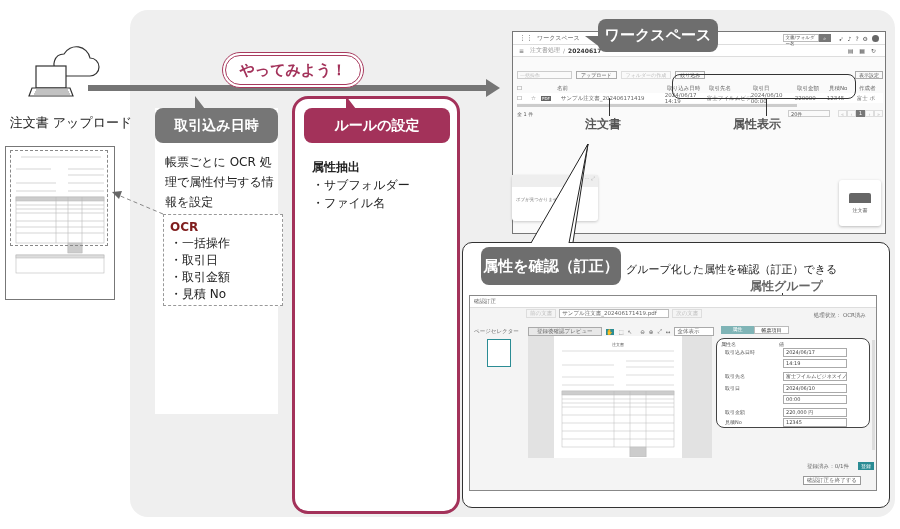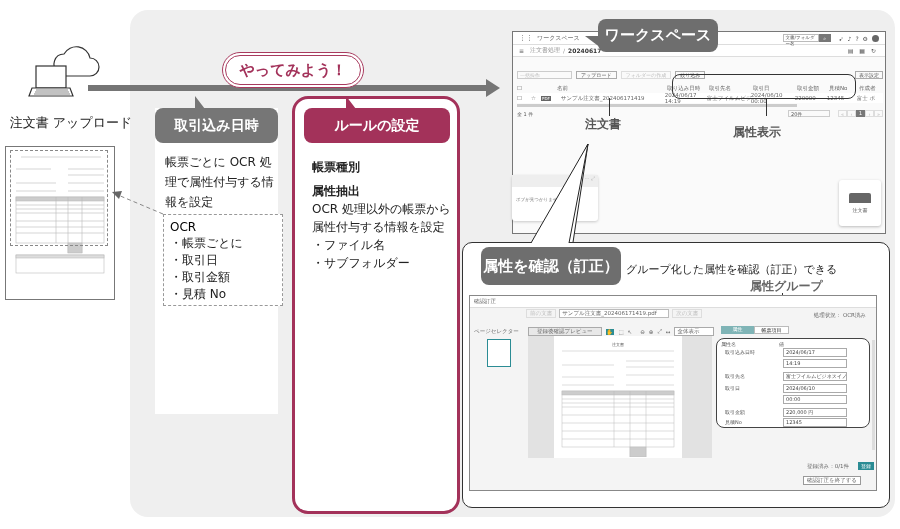--- a/index.html
+++ b/index.html
@@ -23,21 +23,21 @@
   
   .try-pill { left: 222px; top: 52px; width: 142px; height: 36px; border: 1.5px solid #a83a5e; border-radius: 18px; background: #fff; padding: 2px; }
   .try-pill-inner { width: 100%; height: 100%; border: 1.5px solid #a83a5e; border-radius: 15px; display: flex; align-items: center; justify-content: center; color: #a3325a; font-weight: bold; font-size: 15px; }
 
   
   .col1 { left: 155px; top: 108px; width: 123px; height: 306px; background: #fff; }
   .col1-tab { left: 155px; top: 108px; width: 123px; height: 35px; background: #767676; border-radius: 8px; color: #fff; font-weight: bold; font-size: 14px; display: flex; align-items: center; justify-content: center; }
   .col1-tail { left: 195px; top: 96px; width: 0; height: 0; border-left: 10px solid #767676; border-top: 13px solid transparent; }
   .col1-desc { left: 165px; top: 152px; width: 112px; font-size: 12px; line-height: 20px; color: #222; }
   .ocr-box { left: 163px; top: 214px; width: 120px; height: 92px; border: 1px dashed #999; background: #fff; padding: 4px 6px; }
-  .ocr-title { font-weight: normal; color: #000000; font-size: 12px; line-height: 16px; }
+  .ocr-title { font-weight: bold; color: #7f1d1d; font-size: 12px; line-height: 16px; }
   .ocr-item { font-size: 12px; line-height: 17px; color: #222; }
 
   
   .col2-outline { left: 292px; top: 96px; width: 168px; height: 418px; border: 3px solid #a3325a; border-radius: 16px; background: #fff; }
   .col2-tab { left: 304px; top: 108px; width: 146px; height: 35px; background: #a3325a; border-radius: 8px; color: #fff; font-weight: bold; font-size: 14px; display: flex; align-items: center; justify-content: center; }
   .col2-tail { left: 346px; top: 96px; width: 0; height: 0; border-left: 10px solid #a3325a; border-top: 13px solid transparent; }
   .col2-body { left: 312px; top: 152px; width: 140px; font-size: 12px; line-height: 18px; color: #222; }
   .col2-body .h { font-weight: bold; margin-top: 6px; }
 
   
@@ -124,35 +124,33 @@
 <div class="abs try-pill">
   <div class="try-pill-inner">やってみよう！</div>
 </div>
 
 <div class="abs col1"></div>
 <div class="abs col1-tail"></div>
 <div class="abs col1-tab">取引込み日時</div>
 <div class="abs col1-desc">帳票ごとに OCR 処理で属性付与する情報を設定</div>
 <div class="abs ocr-box">
   <div class="ocr-title">OCR</div>
-  <div class="ocr-item">・帳票ごとに</div>
+  <div class="ocr-item">・一括操作</div>
   <div class="ocr-item">・取引日</div>
   <div class="ocr-item">・取引金額</div>
   <div class="ocr-item">・見積 No</div>
 </div>
 
 <div class="abs col2-outline"></div>
 <div class="abs col2-tail"></div>
 <div class="abs col2-tab">ルールの設定</div>
 <div class="abs col2-body">
-  <div class="h">帳票種別</div>
   <div class="h">属性抽出</div>
-  <div>OCR 処理以外の帳票から属性付与する情報を設定</div>
+  <div>・サブフォルダー</div>
   <div>・ファイル名</div>
-  <div>・サブフォルダー</div>
 </div>
 
 <div class="abs ws">
   <div class="ws-bar">
     <span style="font-size:7px;margin-right:4px;">⋮⋮</span>
     <span>ワークスペース</span>
     <span style="flex:1"></span>
     <span style="border:1px solid #bbb;width:36px;height:8px;font-size:4.5px;padding-left:2px;line-height:6px;">文書/フォルダー名</span>
     <span style="background:#777;color:#fff;width:12px;height:8px;text-align:center;line-height:8px;font-size:5px;margin-right:6px;">⌕</span>
     <span style="margin:0 2px;">➶</span>
@@ -212,21 +210,21 @@
     <span style="border:1px solid #ddd;width:9px;height:7px;text-align:center;color:#bbb;">›</span>
     <span style="border:1px solid #ddd;width:9px;height:7px;text-align:center;color:#bbb;">»</span>
   </div>
 </div>
 <div class="abs ws-callout-tail"></div>
 <div class="abs ws-callout">ワークスペース</div>
 <div class="abs attr-outline"></div>
 <div class="abs" style="left:609px;top:98px;width:1px;height:18px;background:#333;"></div>
 <div class="abs" style="left:766px;top:98px;width:1px;height:18px;background:#333;"></div>
 <div class="abs ws-label" style="left:585px;top:116px;">注文書</div>
-<div class="abs ws-label" style="left:733px;top:116px;margin-top:8px;">属性表示</div>
+<div class="abs ws-label" style="left:733px;top:116px;">属性表示</div>
 <div class="abs small-card">
   <div class="small-card-head" style="text-align:right;font-size:5px;color:#aaa;padding-right:3px;">⋯ ⤢</div>
   <div style="font-size:4.5px;color:#777;padding:10px 0 0 4px;">ボブが見つかりません</div>
 </div>
 <div class="abs printer-card">
   <span style="display:block;width:22px;height:10px;background:#666;border-radius:2px 2px 0 0;margin-bottom:4px;position:relative;"></span>
   <span>注文書</span>
 </div>
 
 <svg class="abs pointer">

